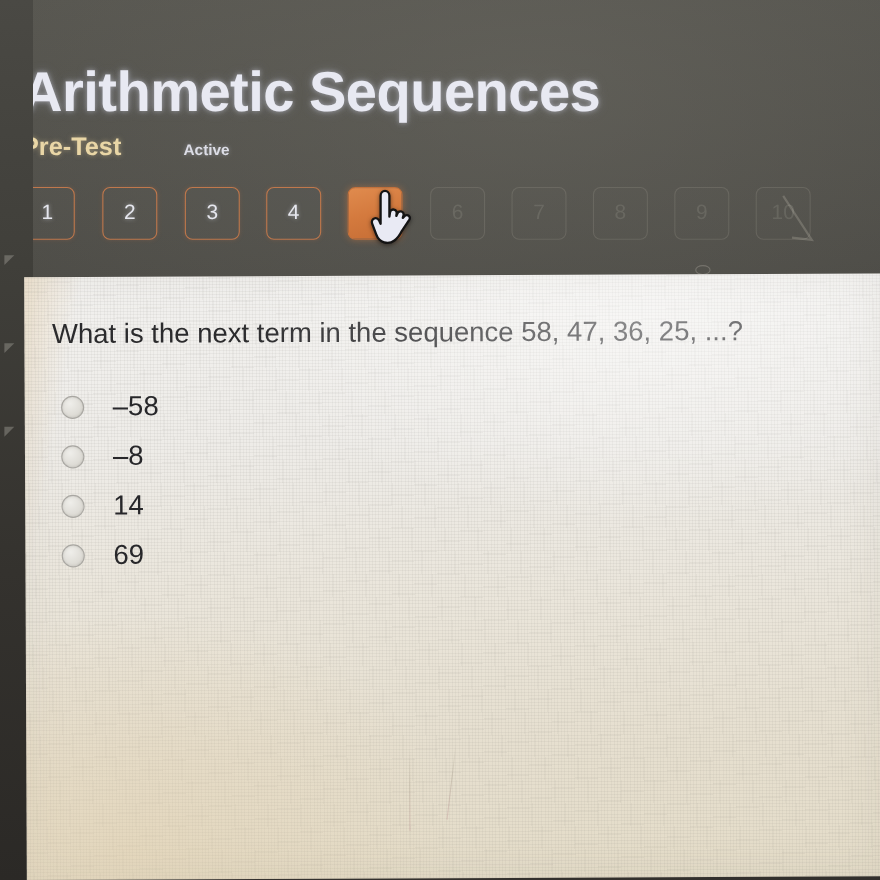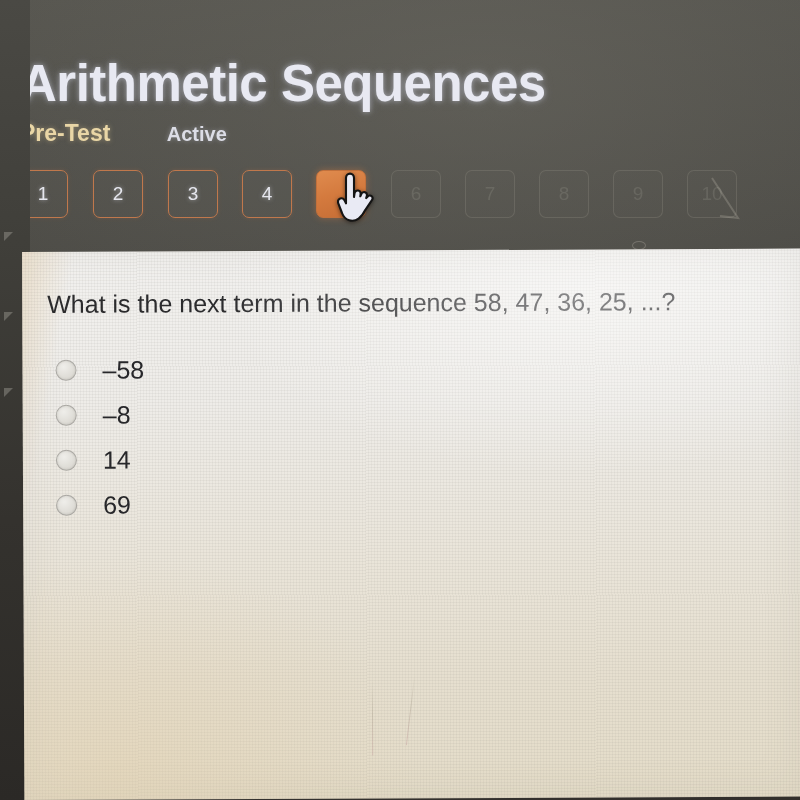--- a/index.html
+++ b/index.html
@@ -62,21 +62,21 @@
   }
   #pretest-label {
     font-size: 23px;
     font-weight: bold;
     color: #e9d6a6;
     text-shadow: 0 0 5px rgba(226,204,150,0.5);
   }
   #active-label {
     display: inline-block;
     margin-left: 52px;
-    font-size: 20px;
+    font-size: 14px;
     font-weight: bold;
     color: #dcdde6;
     text-shadow: 0 0 5px rgba(200,203,220,0.45);
   }
 
   
   #pagination {
     position: absolute;
     left: 18px; top: 170px;
     height: 52px;

